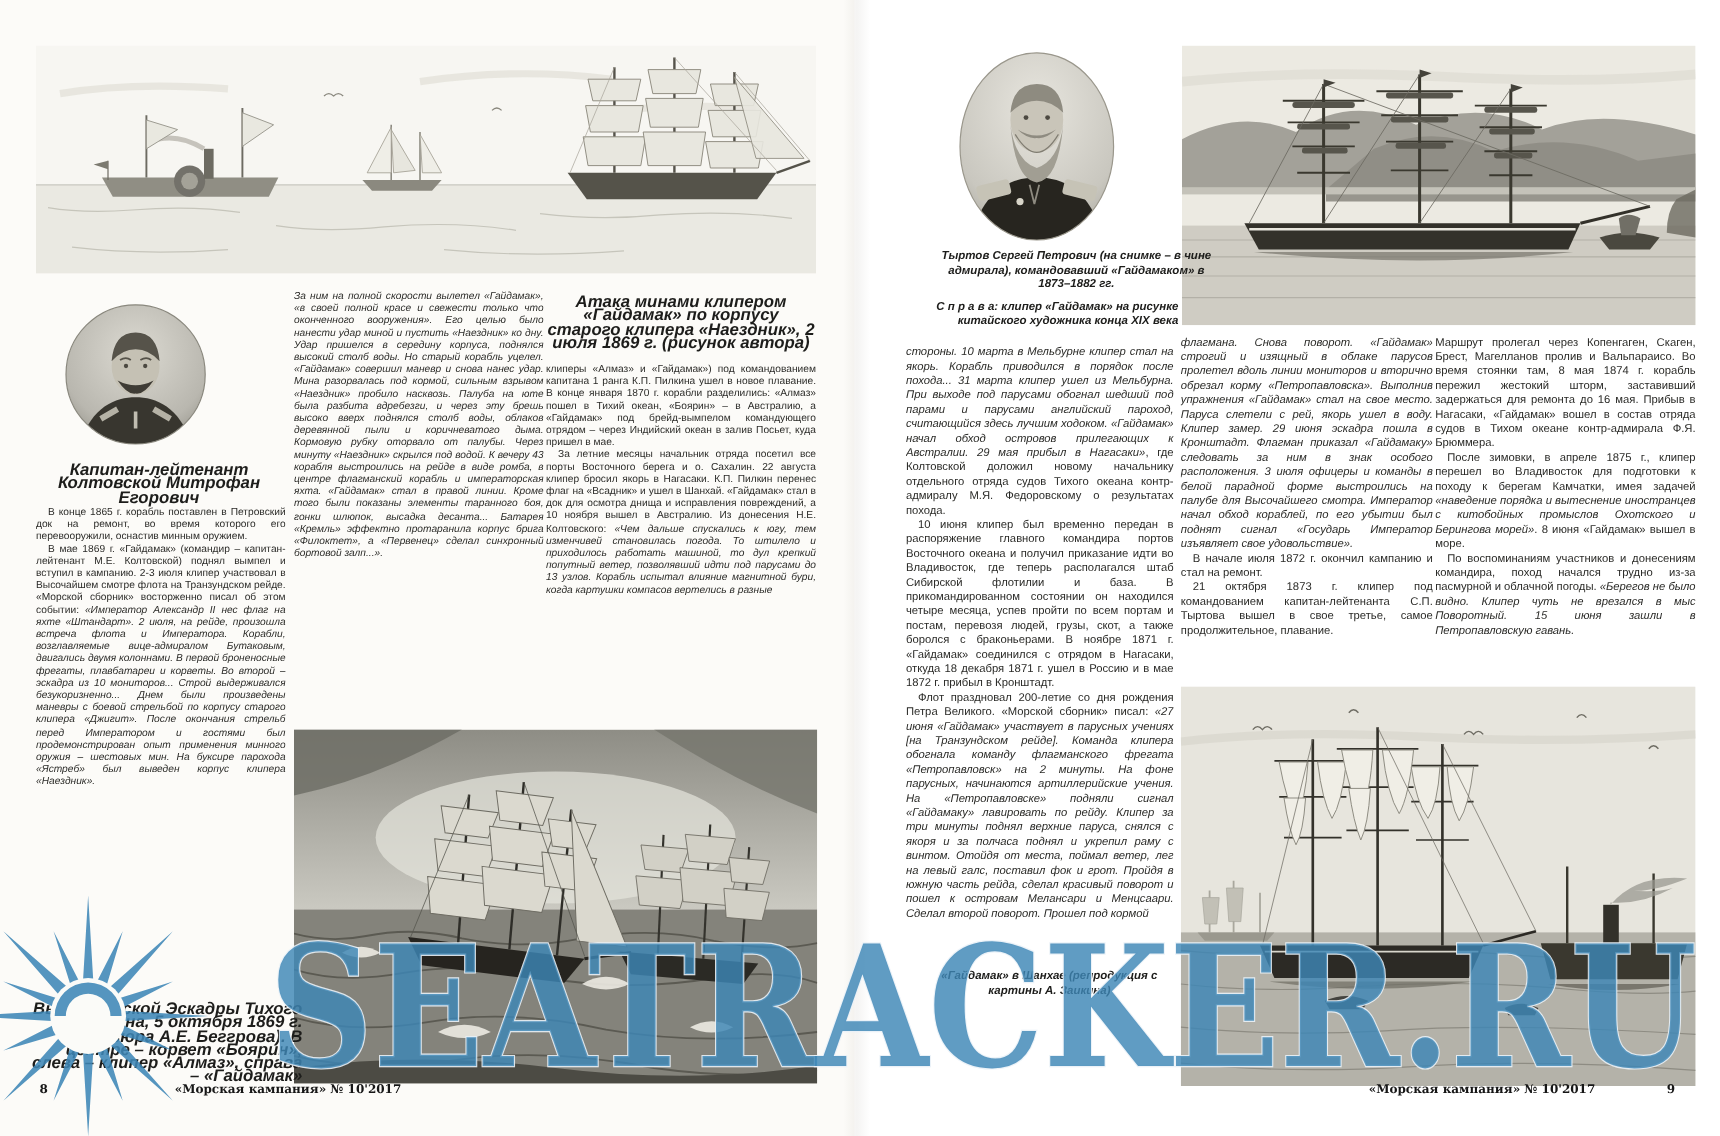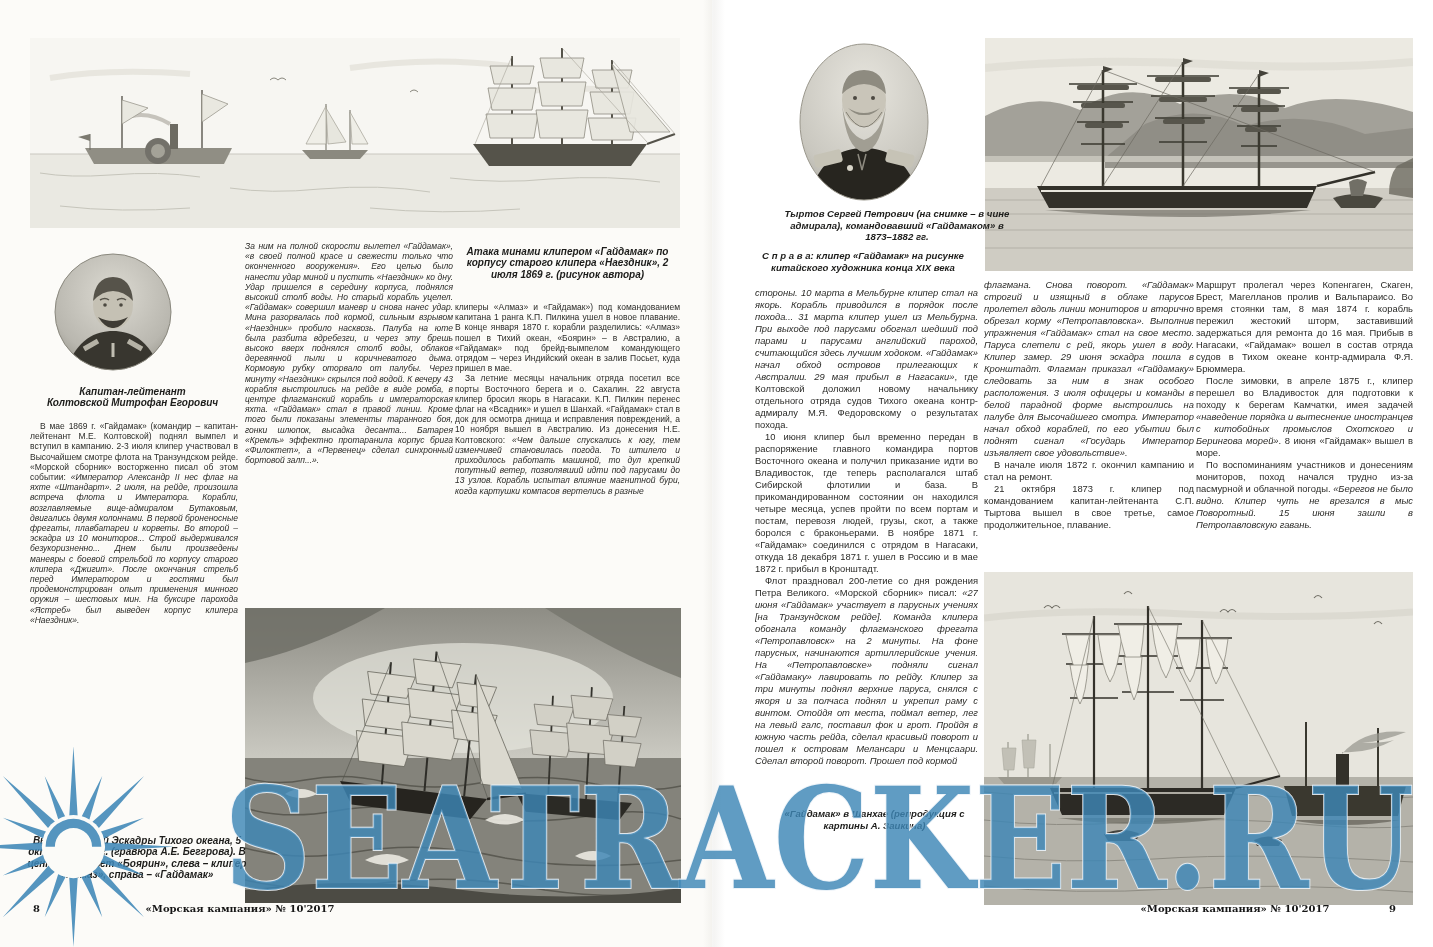--- a/index.html
+++ b/index.html
@@ -12,24 +12,24 @@
   .fig{position:absolute;z-index:2;}
   .fig svg{display:block;}
   .col{position:absolute;text-align:justify;color:#2b2b28;overflow:hidden;z-index:3;
        hyphens:auto;-webkit-hyphens:auto;}
   .left-body{font-size:8.5px;line-height:10.2px;width:208px;}
   .right-body{font-size:9.4px;line-height:12px;}
   .para{margin:0;text-indent:10px;}
   .para.noind{text-indent:0;}
   .it{font-style:italic;}
   .cap{position:absolute;font-weight:bold;font-style:italic;color:#1d1d1b;z-index:3;}
-  .cap-l{font-size:10px;line-height:11.3px;}
+  .cap-l{font-size:14px;line-height:11.3px;}
   .cap-r{font-size:9.6px;line-height:11.7px;}
   .center{text-align:center;}
-  .right{text-align:center;}
+  .right{text-align:right;}
   .footer{position:absolute;font-family:"DejaVu Serif", serif;font-weight:bold;
           font-size:10px;color:#161616;z-index:3;}
   .wm{position:absolute;z-index:30;pointer-events:none;}
 </style>
 </head>
 <body>
 
 <div class="spine"></div>
 
 <div class="page" id="page-left">
@@ -130,20 +130,21 @@
     <circle cx="59" cy="59" r="58" fill="none" stroke="#8a887e" stroke-width="1"></circle>
   </svg>
 </div>
 
 <div class="cap cap-l center" style="left:25px;top:386px;width:215px;">
   <div>Капитан-лейтенант</div>
   <div>Колтовской Митрофан Егорович</div>
 </div>
 
 <div class="col left-body" style="left:30px;top:421px;height:382px;">
+    <p class="para"><span>В конце 1865 г. корабль поставлен в Петровский док на ремонт, во время которого его перевооружили, оснастив минным оружием.</span></p>
     <p class="para"><span>В мае 1869 г. «Гайдамак» (командир – капитан-лейтенант М.Е. Колтовской) поднял вымпел и вступил в кампанию. 2-3 июля клипер участвовал в Высочайшем смотре флота на Транзундском рейде. «Морской сборник» восторженно писал об этом событии: </span><span class="it">«Император Александр II нес флаг на яхте «Штандарт». 2 июля, на рейде, произошла встреча флота и Императора. Корабли, возглавляемые вице-адмиралом Бутаковым, двигались двумя колоннами. В первой броненосные фрегаты, плавбатареи и корветы. Во второй – эскадра из 10 мониторов... Строй выдерживался безукоризненно... Днем были произведены маневры с боевой стрельбой по корпусу старого клипера «Джигит». После окончания стрельб перед Императором и гостями был продемонстрирован опыт применения минного оружия – шестовых мин. На буксире парохода «Ястреб» был выведен корпус клипера «Наездник».</span></p>
   </div>
 <div class="col left-body" style="left:245px;top:241px;height:366px;">
     <p class="para noind"><span class="it">За ним на полной скорости вылетел «Гайдамак», «в своей полной красе и свежести только что оконченного вооружения». Его целью было нанести удар миной и пустить «Наездник» ко дну. Удар пришелся в середину корпуса, поднялся высокий столб воды. Но старый корабль уцелел. «Гайдамак» совершил маневр и снова нанес удар. Мина разорвалась под кормой, сильным взрывом «Наездник» пробило насквозь. Палуба на юте была разбита вдребезги, и через эту брешь высоко вверх поднялся столб воды, облаков деревянной пыли и коричневатого дыма. Кормовую рубку оторвало от палубы. Через минуту «Наездник» скрылся под водой. К вечеру 43 корабля выстроились на рейде в виде ромба, в центре флагманский корабль и императорская яхта. «Гайдамак» стал в правой линии. Кроме того были показаны элементы таранного боя, гонки шлюпок, высадка десанта... Батарея «Кремль» эффектно протаранила корпус брига «Филоктет», а «Первенец» сделал синхронный бортовой залп...».</span></p>
   </div>
 <div class="cap cap-l center" style="left:455px;top:246px;width:225px;">Атака минами клипером «Гайдамак» по корпусу старого клипера «Наездник», 2 июля 1869 г. (рисунок автора)</div>
 <div class="col left-body" style="left:455px;top:302px;width:225px;height:304px;">
     <p class="para noind"><span>клиперы «Алмаз» и «Гайдамак») под командованием капитана 1 ранга К.П. Пилкина ушел в новое плавание. В конце января 1870 г. корабли разделились: «Алмаз» пошел в Тихий океан, «Боярин» – в Австралию, а «Гайдамак» под брейд-вымпелом командующего отрядом – через Индийский океан в залив Посьет, куда пришел в мае.</span></p>
     <p class="para"><span>За летние месяцы начальник отряда посетил все порты Восточного берега и о. Сахалин. 22 августа клипер бросил якорь в Нагасаки. К.П. Пилкин перенес флаг на «Всадник» и ушел в Шанхай. «Гайдамак» стал в док для осмотра днища и исправления повреждений, а 10 ноября вышел в Австралию. Из донесения Н.Е. Колтовского: </span><span class="it">«Чем дальше спускались к югу, тем изменчивей становилась погода. То штилело и приходилось работать машиной, то дул крепкий попутный ветер, позволявший идти под парусами до 13 узлов. Корабль испытал влияние магнитной бури, когда картушки компасов вертелись в разные</span></p>
   </div>
@@ -327,21 +328,21 @@
     <p class="para"><span>Флот праздновал 200-летие со дня рождения Петра Великого. «Морской сборник» писал: </span><span class="it">«27 июня «Гайдамак» участвует в парусных учениях [на Транзундском рейде]. Команда клипера обогнала команду флагманского фрегата «Петропавловск» на 2 минуты. На фоне парусных, начинаются артиллерийские учения. На «Петропавловске» подняли сигнал «Гайдамаку» лавировать по рейду. Клипер за три минуты поднял верхние паруса, снялся с якоря и за полчаса поднял и укрепил раму с винтом. Отойдя от места, поймал ветер, лег на левый галс, поставил фок и грот. Пройдя в южную часть рейда, сделал красивый поворот и пошел к островам Мелансари и Менцсаари. Сделал второй поворот. Прошел под кормой</span></p>
   </div>
 <div class="col right-body" style="left:984px;top:279px;width:210px;height:296px;">
     <p class="para noind"><span class="it">флагмана. Снова поворот. «Гайдамак» строгий и изящный в облаке парусов пролетел вдоль линии мониторов и вторично обрезал корму «Петропавловска». Выполнив упражнения «Гайдамак» стал на свое место. Паруса слетели с рей, якорь ушел в воду. Клипер замер. 29 июня эскадра пошла в Кронштадт. Флагман приказал «Гайдамаку» следовать за ним в знак особого расположения. 3 июля офицеры и команды в белой парадной форме выстроились на палубе для Высочайшего смотра. Император начал обход кораблей, по его убытии был поднят сигнал «Государь Император изъявляет свое удовольствие».</span></p>
     <p class="para"><span>В начале июля 1872 г. окончил кампанию и стал на ремонт.</span></p>
     <p class="para"><span>21 октября 1873 г. клипер под командованием капитан-лейтенанта С.П. Тыртова вышел в свое третье, самое продолжительное, плавание.</span></p>
   </div>
 <div class="col right-body" style="left:1196px;top:279px;width:217px;height:280px;">
     <p class="para noind"><span>Маршрут пролегал через Копенгаген, Скаген, Брест, Магелланов пролив и Вальпараисо. Во время стоянки там, 8 мая 1874 г. корабль пережил жестокий шторм, заставивший задержаться для ремонта до 16 мая. Прибыв в Нагасаки, «Гайдамак» вошел в состав отряда судов в Тихом океане контр-адмирала Ф.Я. Брюммера.</span></p>
     <p class="para"><span>После зимовки, в апреле 1875 г., клипер перешел во Владивосток для подготовки к походу к берегам Камчатки, имея задачей </span><span class="it">«наведение порядка и вытеснение иностранцев с китобойных промыслов Охотского и Берингова морей»</span><span>. 8 июня «Гайдамак» вышел в море.</span></p>
-    <p class="para"><span>По воспоминаниям участников и донесениям мониторов, поход начался трудно из-за пасмурной и облачной погоды. </span><span class="it">«Берегов не было видно. Клипер чуть не врезался в мыс Поворотный. 15 июня зашли в Петропавловскую гавань.</span></p>
+    <p class="para"><span>По воспоминаниям участников и донесениям командира, поход начался трудно из-за пасмурной и облачной погоды. </span><span class="it">«Берегов не было видно. Клипер чуть не врезался в мыс Поворотный. 15 июня зашли в Петропавловскую гавань.</span></p>
   </div>
 
 <div class="fig" style="left:984px;top:572px;">
   <svg width="429" height="333" viewBox="0 0 429 333">
     <rect width="429" height="333" fill="#e7e5dd"></rect>
     <path d="M0,46 q90,-10 200,-4 q120,6 229,-2" stroke="#d9d7ce" stroke-width="7" fill="none" opacity="0.8"></path>
     <g stroke="#6f6d64" stroke-width="1.2" fill="none">
       <path d="M60,36 q4,-5 8,0 q4,-5 8,0 M140,22 q4,-5 8,0 M236,40 q4,-5 8,0 q4,-5 8,0 M330,26 q4,-5 8,0 M390,52 q4,-5 8,0"></path>
     </g>
     <rect y="205" width="429" height="128" fill="#b4b2a9"></rect>

